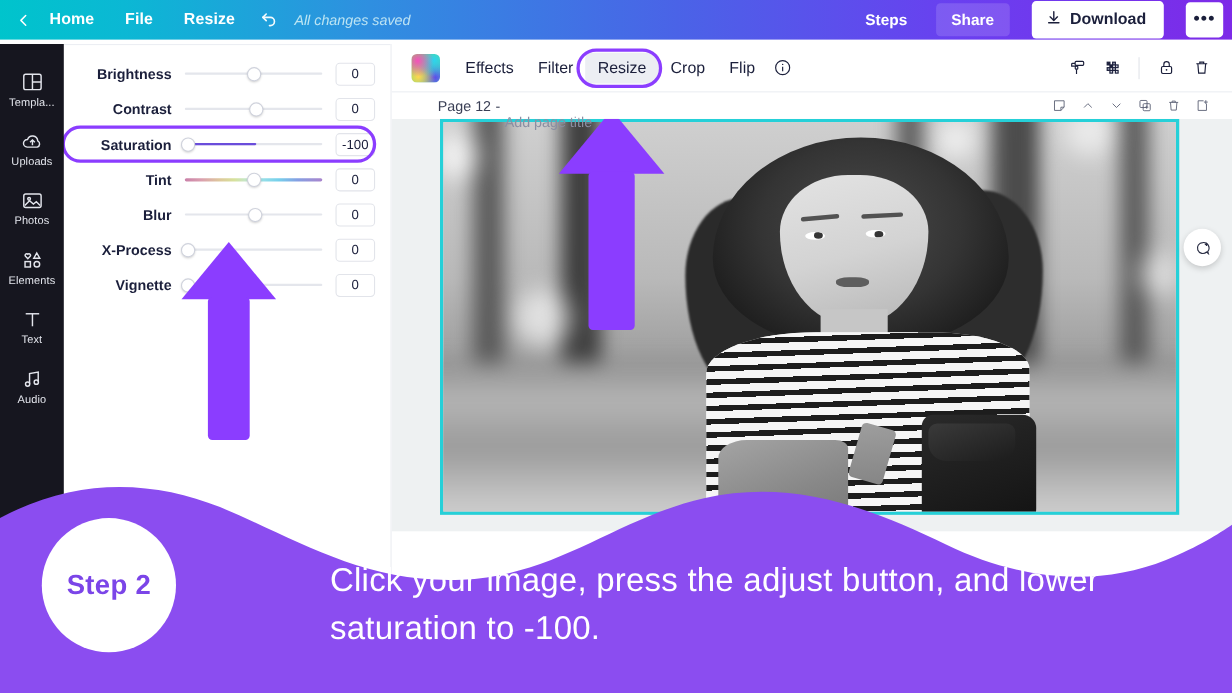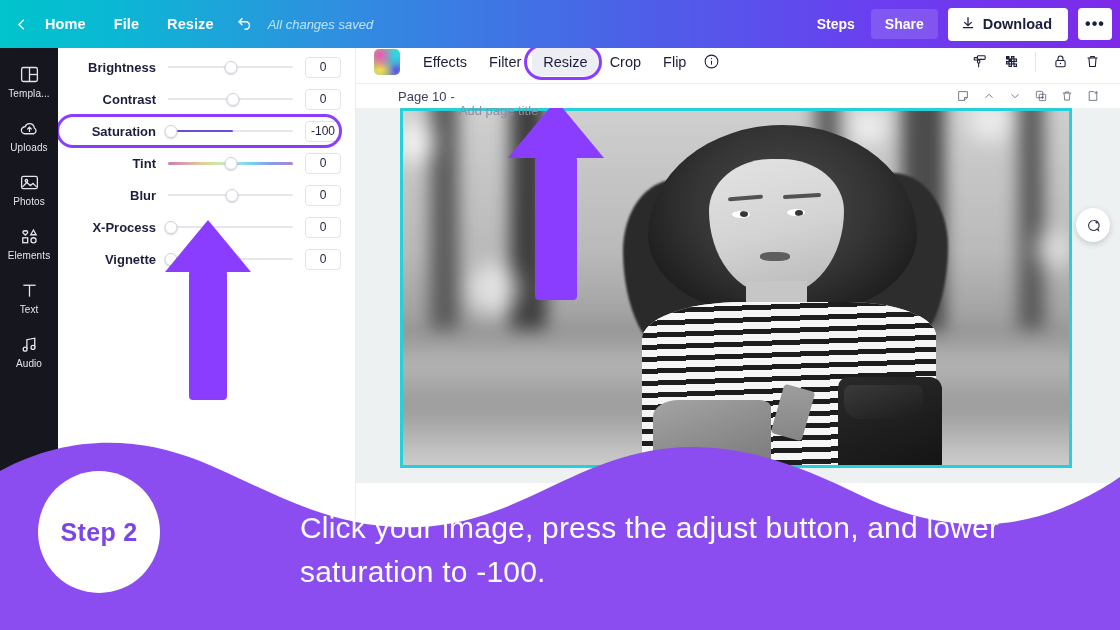--- a/index.html
+++ b/index.html
@@ -6,33 +6,33 @@
   html,body { width:1120px; height:630px; overflow:hidden; }
   body {
     font-family: "Liberation Sans", sans-serif;
     background:#ffffff;
     position:relative;
   }
   .app { position:absolute; inset:0; width:1120px; height:630px; overflow:hidden; background:#fff; }
 
   
   .topbar {
-    position:absolute; top:0; left:0; width:1120px; height:48px;
+    position:absolute; top:0; left:0; width:1120px; height:36px;
     background:linear-gradient(90deg,#00c4cc 0%,#0bb8d4 10%,#2f8fe0 30%,#4a63e7 55%,#6a3ff0 78%,#7d2ae8 100%);
     display:flex; align-items:center; z-index:40;
   }
   .tb-left { display:flex; align-items:center; gap:0px; padding-left:14px; }
   .tb-item {
     color:#fff; font-size:14.5px; font-weight:700; letter-spacing:.1px;
     padding:6px 14px; border-radius:4px; white-space:nowrap;
   }
   .tb-chevron { color:#fff; font-size:15px; font-weight:700; padding-right:2px; display:flex; align-items:center;}
   .tb-undo { color:#ffffff; opacity:.95; padding:4px 10px 4px 8px; display:flex; align-items:center;}
   .tb-saved { color:#d6f3f7; opacity:.85; font-size:13px; font-style:italic; padding-left:4px; white-space:nowrap;}
-  .tb-right { margin-left:auto; display:flex; align-items:center; padding-right:8px; gap:4px;}
+  .tb-right { margin-left:auto; display:flex; align-items:center; padding-right:8px; gap:14px;}
   .tb-steps { color:#fff; font-size:14px; font-weight:700; padding:7px 12px; }
   .tb-share {
     color:#fff; font-size:14px; font-weight:700; padding:7px 14px;
     background:rgba(255,255,255,0.14); border-radius:4px;
   }
   .tb-download {
     background:#fff; color:#1b1f3b; font-size:14.5px; font-weight:700;
     padding:7px 16px 7px 12px; border-radius:4px; display:flex; align-items:center; gap:7px;
     margin-left:6px;
   }
@@ -475,21 +475,21 @@
             <polyline points="5 7 19 7"></polyline>
             <path d="M7 7l1 12h8l1-12"></path>
             <path d="M9.5 7V5h5v2"></path>
           </svg>
       </div>
     </div>
   </div>
   <div class="adjust-ring"></div>
 
   <div class="pagerow">
-    <span class="page-num">Page 10</span>
+    <span class="page-num">Page 12</span>
     <span class="page-num" style="padding-left:4px;">-</span>
     <span class="page-title">Add page title</span>
 
     <div class="page-acts">
       <div class="pa-btn">
         <svg viewBox="0 0 24 24">
             <path d="M4.5 4.5h15v10l-5 5h-10z"></path>
             <path d="M19.5 14.5h-5v5"></path>
           </svg>
       </div>

